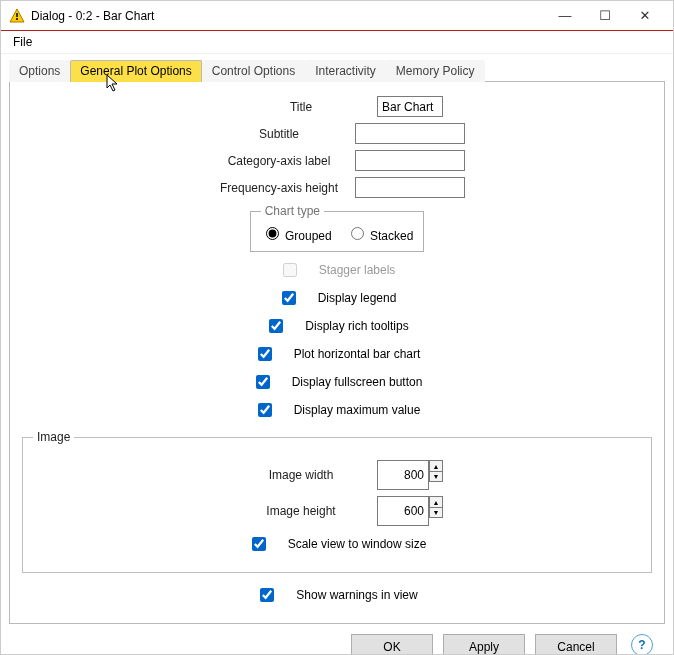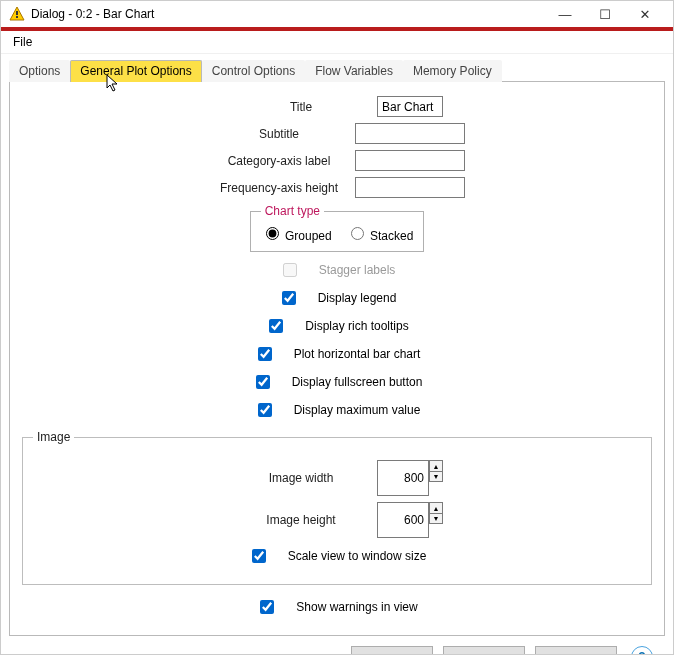--- a/index.html
+++ b/index.html
@@ -1,44 +1,44 @@
 <!DOCTYPE html>
 <html><head>
 <meta charset="utf-8">
 <style>
   * { box-sizing: border-box; }
   body { margin: 0; font-family: 'Segoe UI', Tahoma, sans-serif; font-size: 12px; color: #000; background: #fff; width: 674px; height: 655px; overflow: hidden; border: 1px solid #ccc; }
-  .titlebar { display: flex; align-items: center; height: 30px; padding: 0 8px; border-bottom: 4px solid #b91c1c; }
+  .titlebar { display: flex; align-items: center; height: 30px; padding: 0 8px; border-bottom: 1px solid #b91c1c; }
   .titlebar .icon { width: 16px; height: 16px; margin-right: 6px; }
   .titlebar .title { flex: 0 0 auto; }
   .titlebar .spacer { flex: 1; }
   .winbtn { width: 40px; height: 30px; display: flex; align-items: center; justify-content: center; font-size: 13px; color: #333; }
   .menubar { padding: 4px 8px; border-bottom: 1px solid #f0f0f0; }
   .menubar span { padding: 2px 4px; }
   .content { padding: 6px 8px 8px 8px; }
   .tabs { display: flex; align-items: flex-end; position: relative; z-index: 2; margin-bottom: -1px; }
   .tab { padding: 3px 9px 4px 9px; color: #444; background: #f5f5f5; border: 1px solid transparent; border-bottom: none; border-radius: 2px 2px 0 0; position: relative; }
   .tab.active { background: #fde047; border-color: #b9b9b9; color: #000; z-index: 3; }
   .tab.active::after { content:''; position:absolute; left:0; right:0; bottom:-1px; height:1px; background:#fff; }
   .panel { border: 1px solid #b9b9b9; padding: 8px 10px 10px 10px; min-height: 510px; position: relative; z-index: 1; }
   .row { display: flex; align-items: center; justify-content: center; margin: 6px 0; }
   .row label.lbl { text-align: center; margin-right: 6px; min-width: 140px; color: #222; }
   .tinput { height: 21px; border: 1px solid #7a7a7a; padding: 1px 4px; font-family: inherit; font-size: 12px; }
   .w1 { width: 66px; }
   .w2 { width: 110px; }
   .w3 { width: 110px; }
   fieldset { border: 1px solid #b0b0b0; padding: 6px 10px 8px 10px; display: inline-block; }
-  legend { padding: 0 4px; color: #be185d; }
+  legend { padding: 0 4px; color: #737373; }
   .radios { display: flex; gap: 14px; align-items: center; }
   .check-row { display: flex; align-items: center; justify-content: center; margin: 8px 0; gap: 19px; }
   .cursor-arrow { position: absolute; left: 97px; top: 14px; width: 14px; height: 20px; pointer-events:none; z-index: 5;}
   fieldset.image-group { border: 1px solid #bdbdbd; margin: 10px 2px 4px 2px; padding: 10px; width: calc(100% - 4px); display:block;}
   fieldset.image-group legend { color: #222; }
   .spin { display: inline-flex; align-items: stretch; }
-  .spin input { width: 52px; height: 36px; border: 1px solid #7a7a7a; text-align: right; padding-right: 4px; font-family: inherit; font-size:12px;}
+  .spin input { width: 52px; height: 30px; border: 1px solid #7a7a7a; text-align: right; padding-right: 4px; font-family: inherit; font-size:12px;}
   .spin .btns { display:flex; flex-direction: column; }
   .spin .btns button { width: 14px; height: 11px; border: 1px solid #7a7a7a; background: #f3f3f3; font-size: 7px; line-height: 1; padding:0; display:flex; align-items:center; justify-content:center;}
   .spin .btns button:first-child{border-bottom:none;}
   .actions { display: flex; justify-content: flex-end; gap: 10px; padding: 10px 12px; }
   .btn { width: 82px; height: 26px; background: #e1e1e1; border: 1px solid #adadad; font-family: inherit; font-size: 12px; }
   .help { width: 22px; height: 22px; border: 1px solid #4aa3df; border-radius: 50%; display:flex; align-items:center; justify-content:center; color:#0b72b5; font-weight:bold; margin-left:4px;}
   input[type=checkbox]{ accent-color: #0066cc; width: 14px; height:14px;}
   input[type=radio]{ accent-color: #000; }
   .disabled { color: #9a9a9a; }
 </style>
@@ -68,21 +68,21 @@
 
 <div class="menubar">
   <span>File</span>
 </div>
 
 <div class="content">
   <div class="tabs" style="position:relative;">
     <div class="tab">Options</div>
     <div class="tab active">General Plot Options</div>
     <div class="tab">Control Options</div>
-    <div class="tab">Flow Variables</div>
+    <div class="tab">Interactivity</div>
     <div class="tab">Memory Policy</div>
     <svg class="cursor-arrow" viewBox="0 0 14 20">
         <path d="M1,1 L1,14 L4,11 L7,17 L9,16 L6,10 L11,10 Z" fill="#fff" stroke="#000" stroke-width="1"></path>
       </svg>
   </div>
 
   <div class="panel">
 
     <div class="row">
       <label class="lbl">Title</label>

